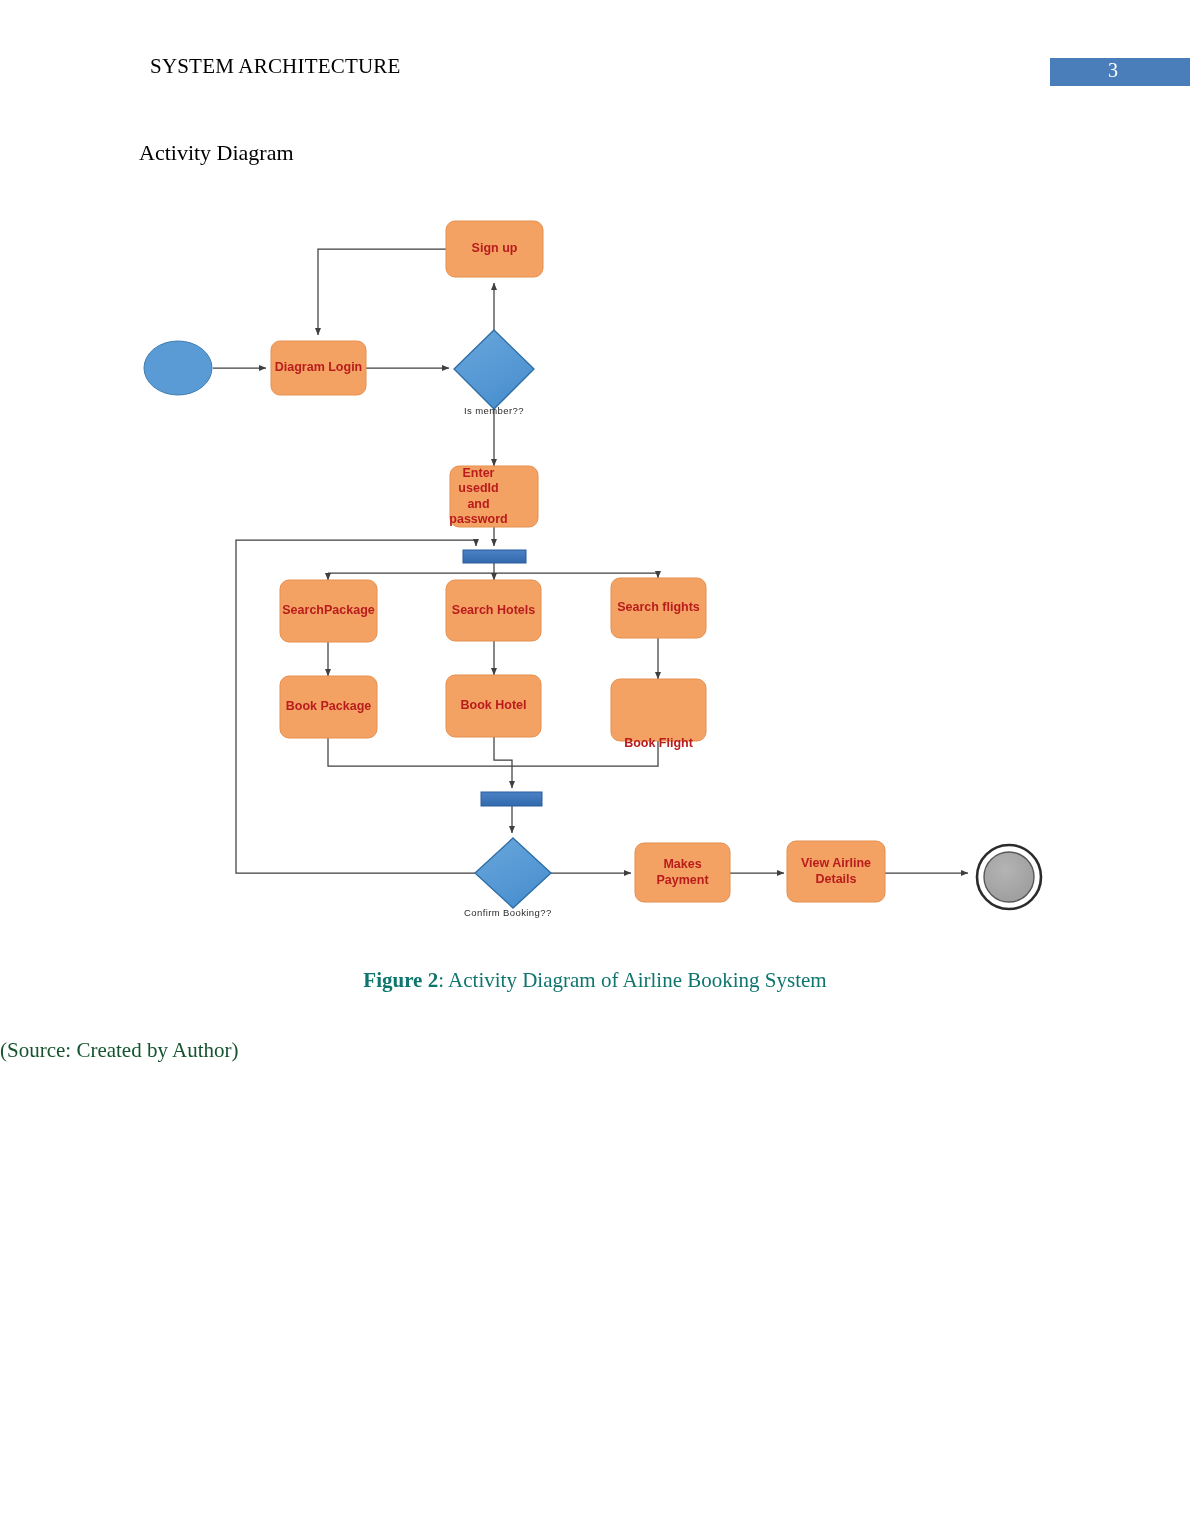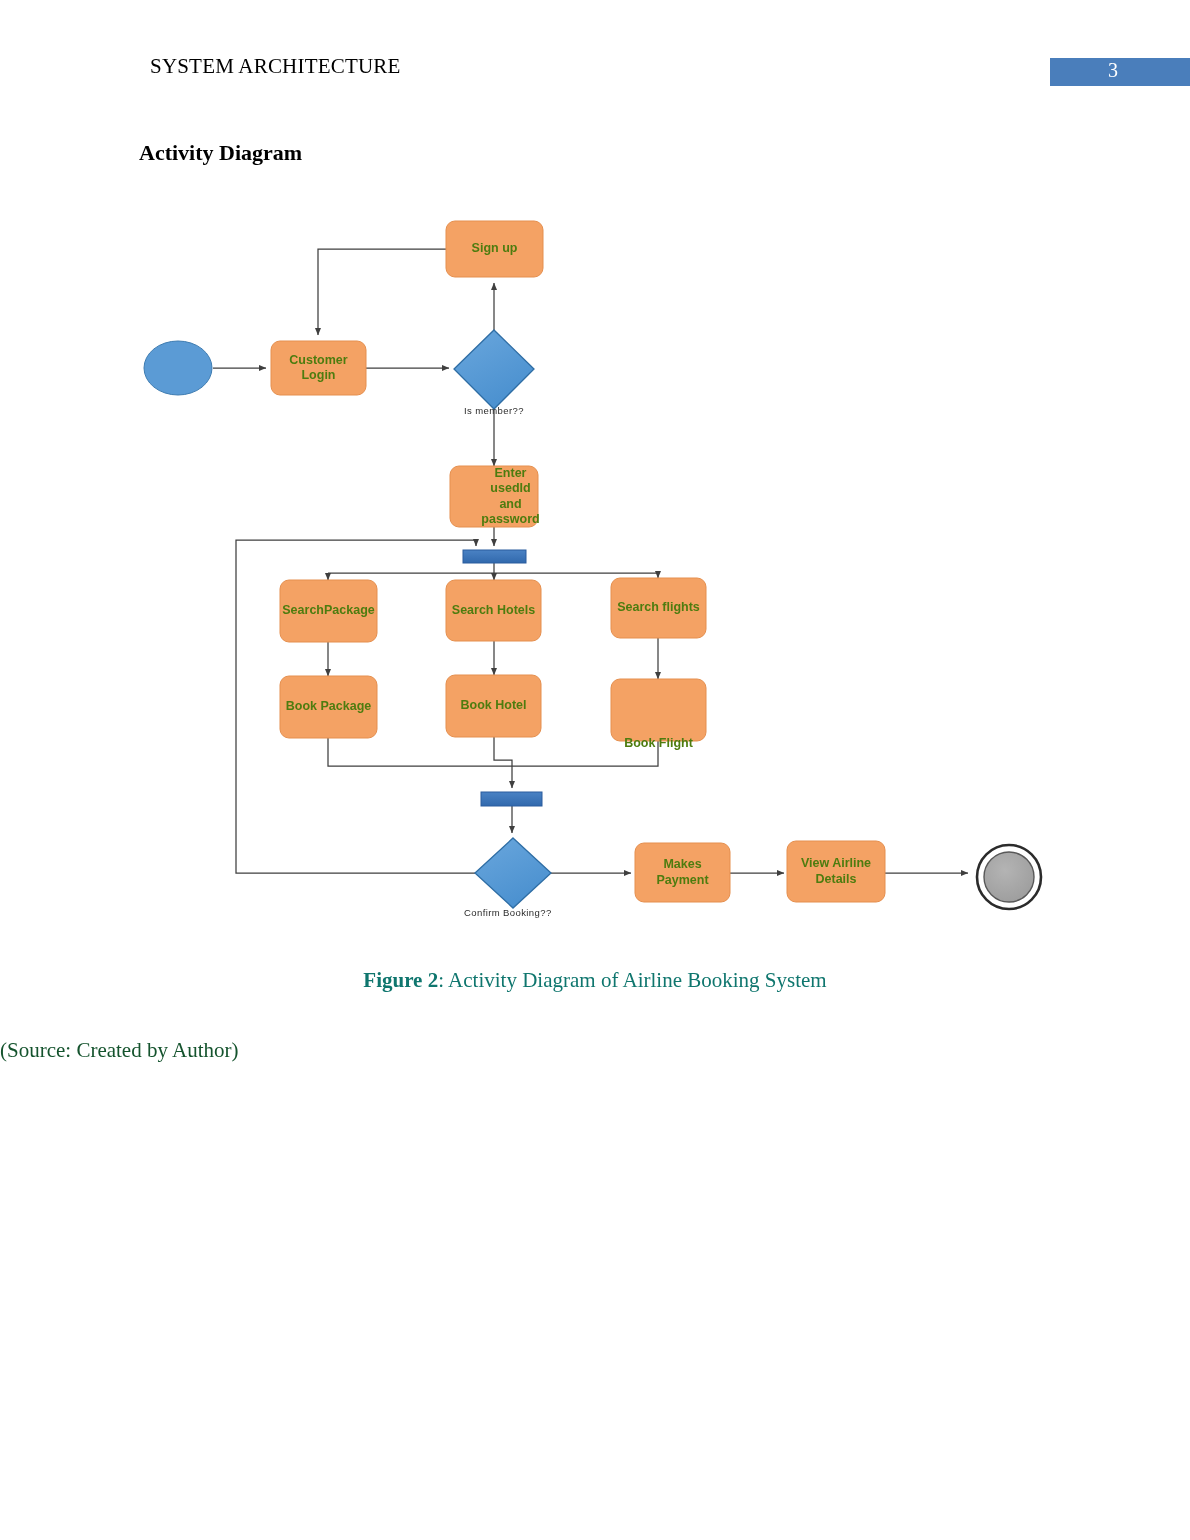--- a/index.html
+++ b/index.html
@@ -54,41 +54,41 @@
     color: #ffffff;
   }
 
   
   .section-heading {
     position: absolute;
     left: 139px;
     top: 140px;
     font-family: "Liberation Serif", serif;
     font-size: 22px;
-    font-weight: bold;
+    font-weight: normal;
     color: #000000;
   }
 
   
   .diagram {
     position: absolute;
     left: 0;
     top: 0;
     width: 1190px;
     height: 960px;
   }
   .diagram svg { display: block; }
 
   
   .node-label {
     position: absolute;
     font-family: "Liberation Sans", sans-serif;
     font-weight: bold;
     font-size: 12.5px;
-    color: #4d7c0f;
+    color: #b91c1c;
     text-align: center;
     line-height: 1.22;
     pointer-events: none;
     display: flex;
     align-items: center;
     justify-content: center;
   }
   .guard-label {
     position: absolute;
     font-family: "Liberation Sans", sans-serif;
@@ -228,31 +228,31 @@
     <rect x="787" y="841" width="98" height="61" rx="9" ry="9" fill="#f4a264" stroke="#e58f4e" stroke-width="1"></rect>
 
     <g>
       <circle cx="1009" cy="877" r="32" fill="#ffffff" stroke="#2b2b2b" stroke-width="2.6"></circle>
       <circle cx="1009" cy="877" r="25" fill="url(#finalGrad)" stroke="#585858" stroke-width="1.4"></circle>
     </g>
   </svg>
 
   <div class="node-label" style="left:271px; top:341px; width:95px; height:54px;">
     <span>
-      <span>Customer Login</span>
+      <span>Diagram Login</span>
     </span>
   </div>
 
   <div class="node-label" style="left:446px; top:221px; width:97px; height:56px;">
     <span>Sign up</span>
   </div>
 
   <div class="guard-label" style="left:464px; top:405px;">Is member??</div>
 
-  <div class="node-label" style="left:474px; top:466px; width:73px; height:61px; flex-direction:column;">
+  <div class="node-label" style="left:442px; top:466px; width:73px; height:61px; flex-direction:column;">
     <span>Enter usedId</span>
     <span>and password</span>
   </div>
 
   <div class="node-label" style="left:280px; top:580px; width:97px; height:62px; ">
     <span>Search</span>
     <span>Package</span>
   </div>
 
   <div class="node-label" style="left:446px; top:580px; width:95px; height:61px;">

